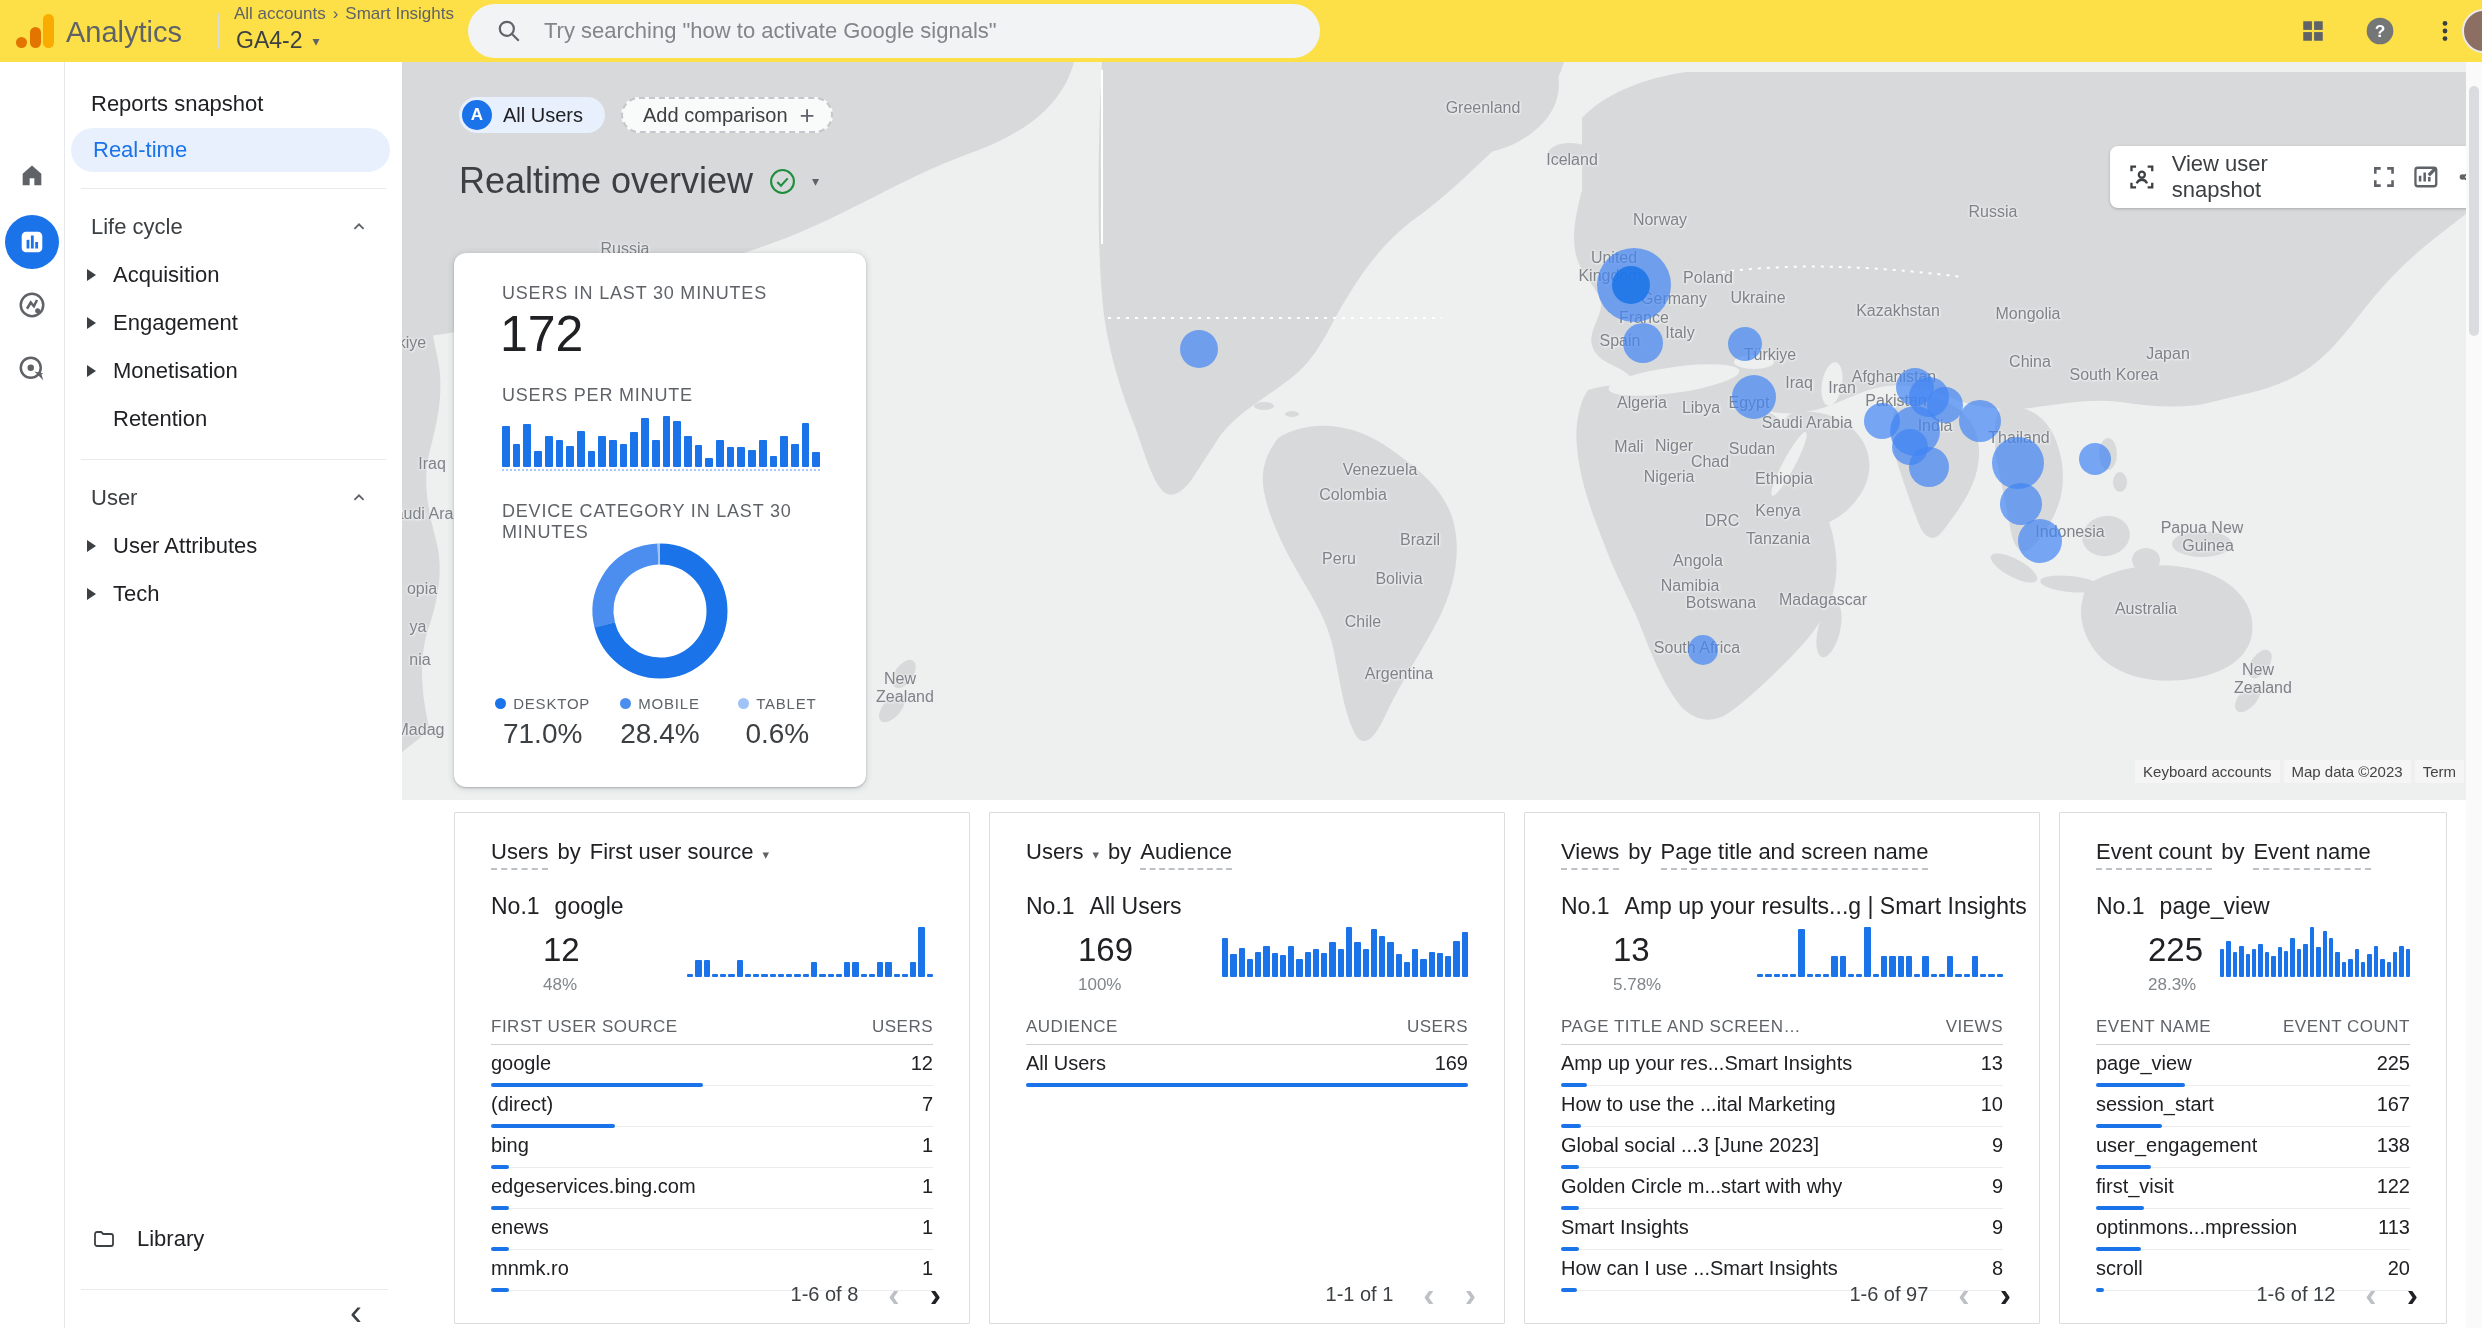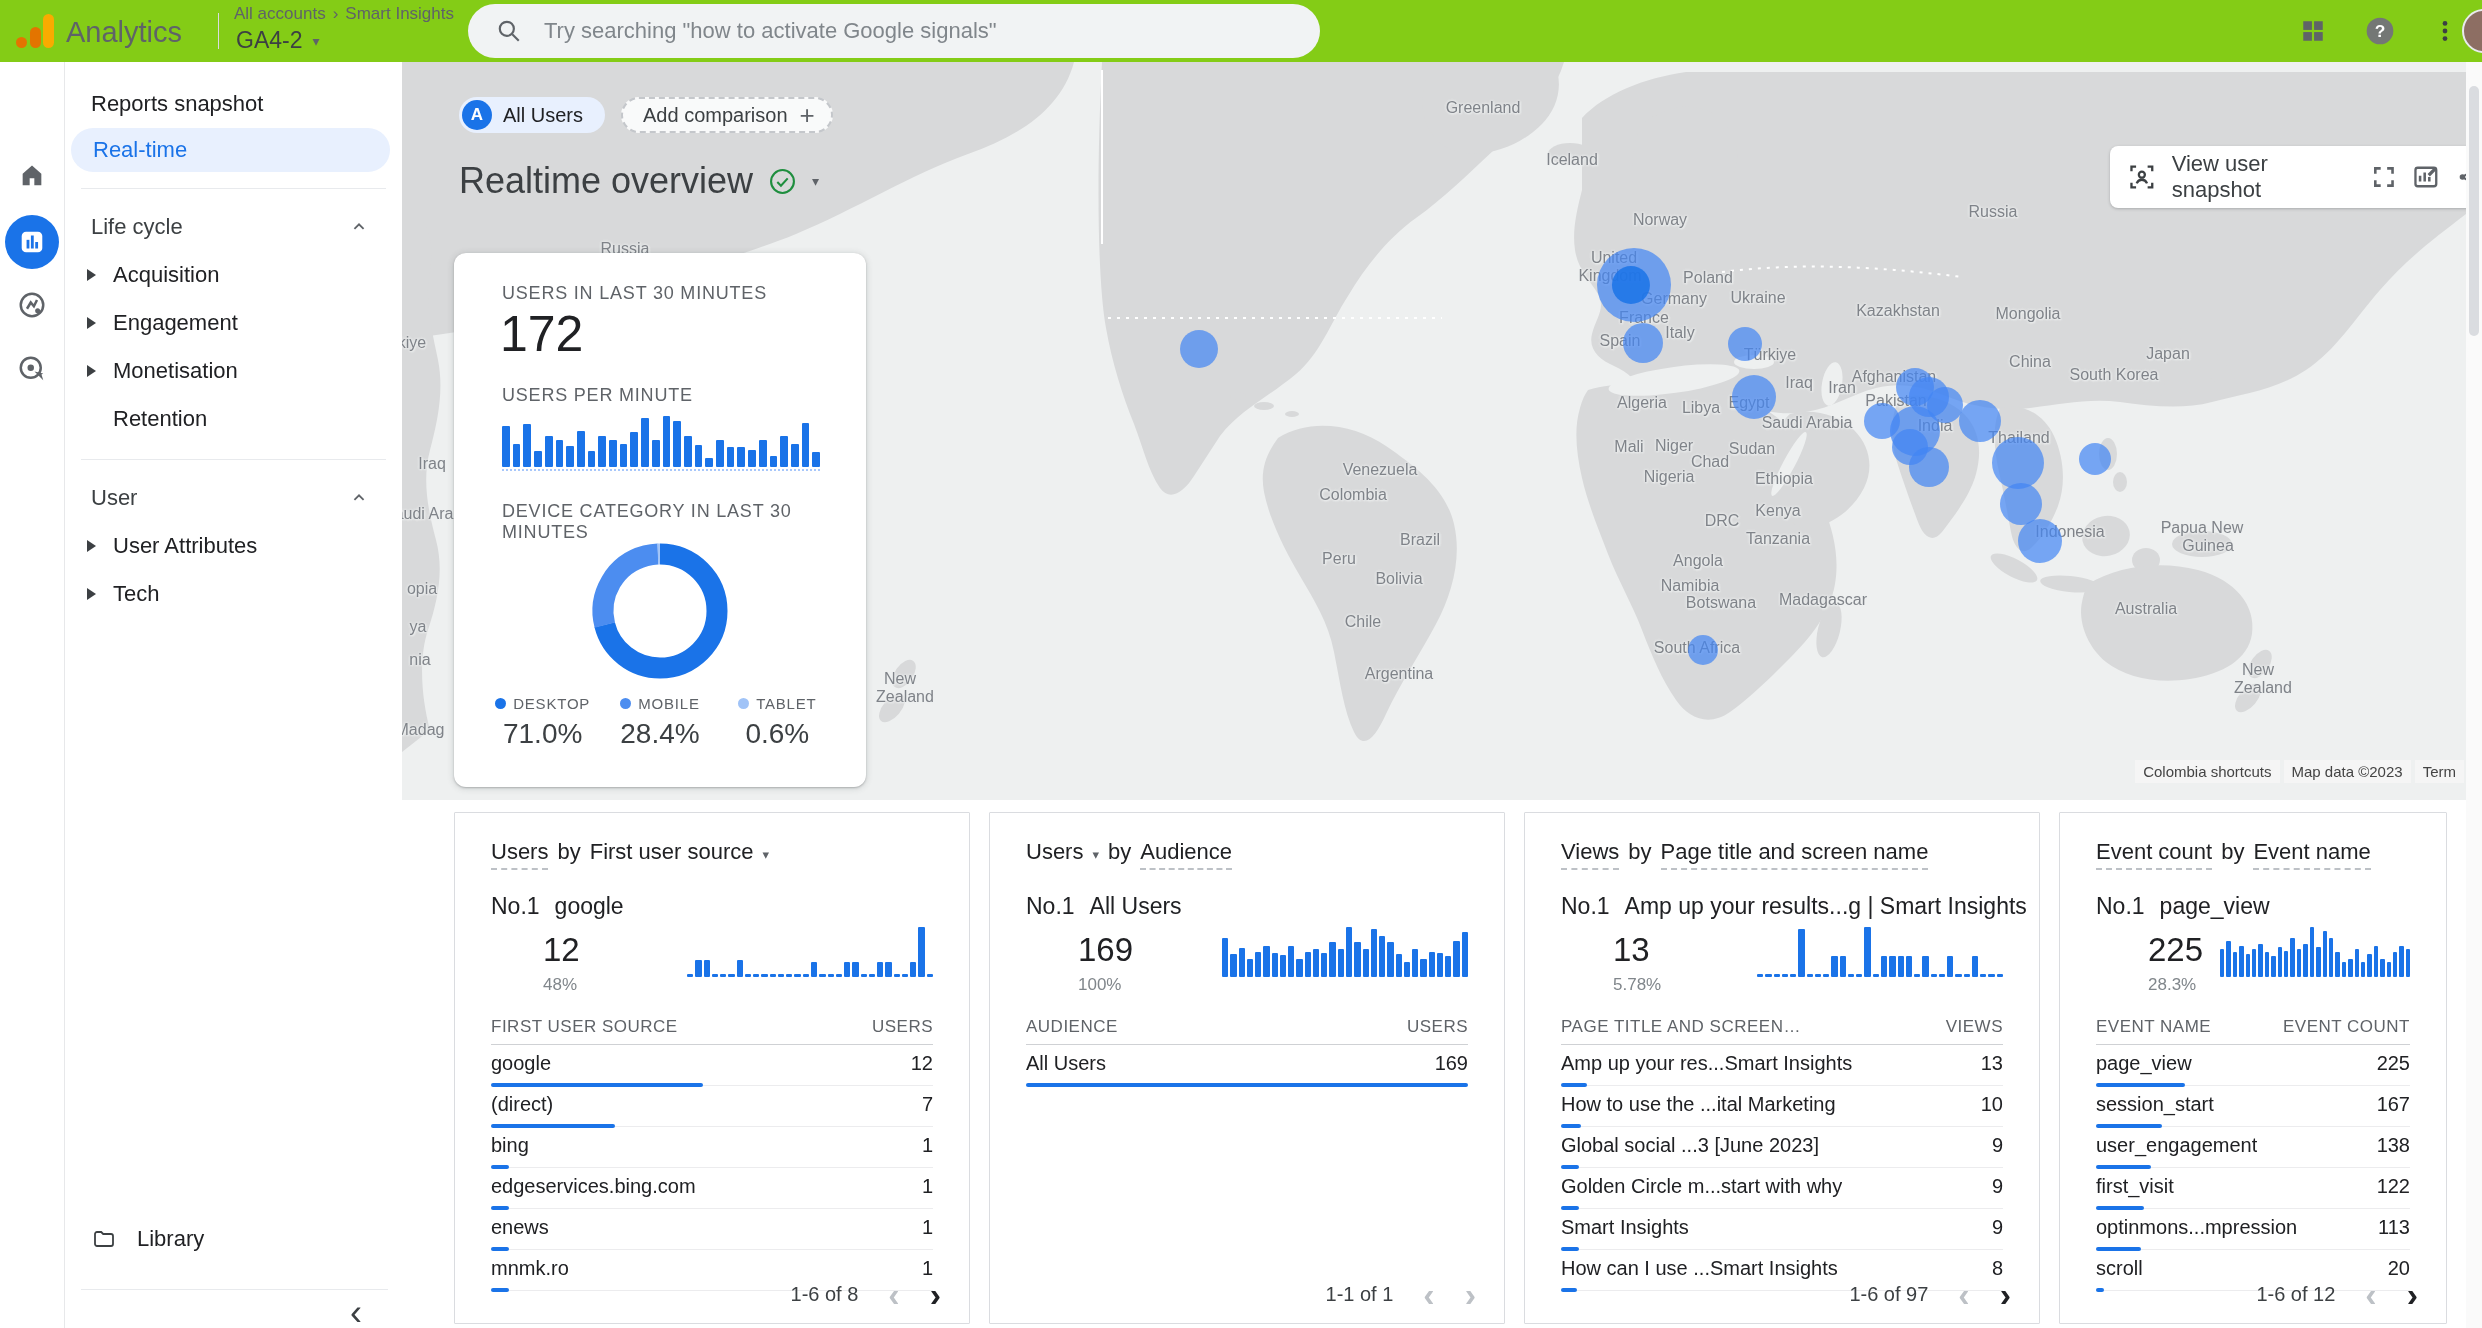--- a/index.html
+++ b/index.html
@@ -1,19 +1,19 @@
 <!DOCTYPE html>
 <html><head>
 <meta charset="utf-8">
 <style>
   html,body{margin:0;padding:0;background:#fff}
   #app{position:relative;width:2482px;height:1328px;background:#fff;overflow:hidden;
        font-family:"Liberation Sans",sans-serif;color:#202124}
   
-  #topbar{position:absolute;left:0;top:0;width:2482px;height:62px;background:#84cc16;z-index:40}
+  #topbar{position:absolute;left:0;top:0;width:2482px;height:62px;background:#fde047;z-index:40}
   #ga-logo{position:absolute;left:16px;top:12px;width:40px;height:38px}
   #ga-logo .b1{position:absolute;right:2px;top:2px;width:11px;height:34px;background:#f9ab00;border-radius:6px}
   #ga-logo .b2{position:absolute;left:14px;top:15px;width:11px;height:21px;background:#e37400;border-radius:6px}
   #ga-logo .b3{position:absolute;left:0;bottom:2px;width:11px;height:11px;background:#e37400;border-radius:50%}
   #product-name{position:absolute;left:66px;top:16px;font-size:29px;color:#5f6368}
   #tb-div{position:absolute;left:218px;top:13px;width:1px;height:36px;background:#dadce0}
   #crumb{position:absolute;left:234px;top:4px;font-size:17px;color:#5f6368;display:flex;gap:7px;align-items:center}
   #prop-row{position:absolute;left:236px;top:27px;font-size:23px;color:#3c4043;display:flex;gap:10px;align-items:center}
   .dcaret{font-size:14px;color:#5f6368}
   #searchbar{position:absolute;left:468px;top:4px;width:852px;height:54px;border-radius:27px;background:#f1f3f4;display:flex;align-items:center;padding-left:28px;gap:20px;box-sizing:border-box}
@@ -416,21 +416,21 @@
       </svg>
     <svg width="28" height="28" viewBox="0 0 24 24" fill="#5f6368">
         <circle cx="6" cy="12" r="2.6"></circle>
         <circle cx="17.5" cy="5.5" r="2.6"></circle>
         <circle cx="17.5" cy="18.5" r="2.6"></circle>
         <path d="M7.5,11 L16,6 M7.5,13 L16,18" stroke="#5f6368" stroke-width="1.8"></path>
       </svg>
   </div>
 
   <div id="attribution">
-    <span>Colombia shortcuts</span>
+    <span>Keyboard accounts</span>
     <span>Map data ©2023</span>
     <span>Term</span>
   </div>
 
   <div id="ov-card">
     <div class="ov-label" style="top:30px">USERS IN LAST 30 MINUTES</div>
     <div id="ov-value">172</div>
     <div class="ov-label" style="top:132px">USERS PER MINUTE</div>
     <div id="upm-chart">
         <i style="height: 41px;"></i>

